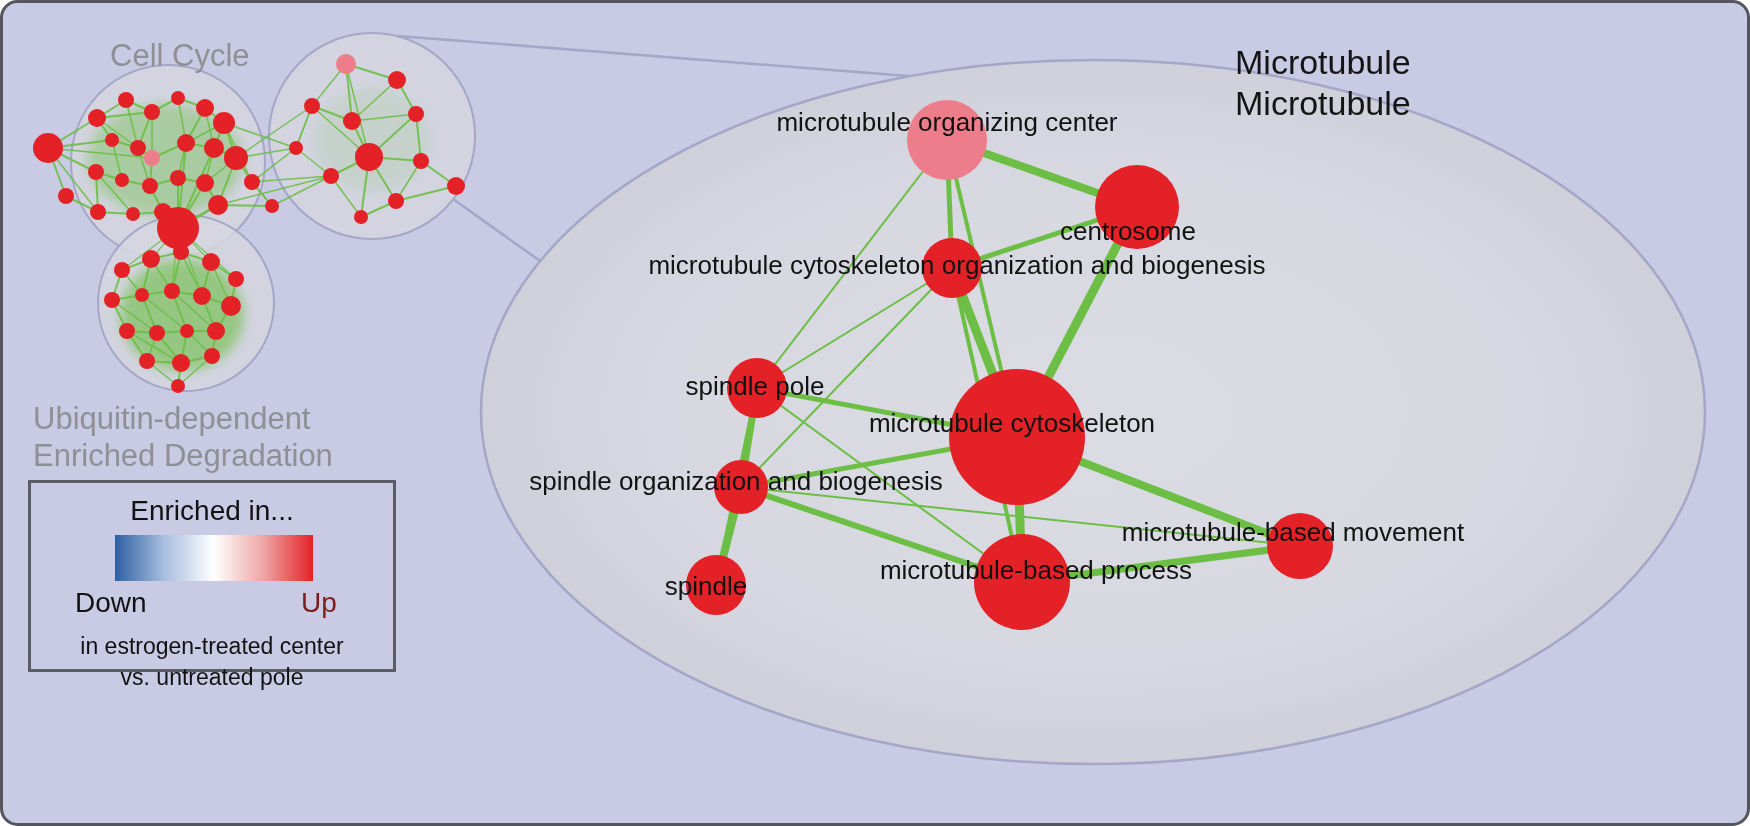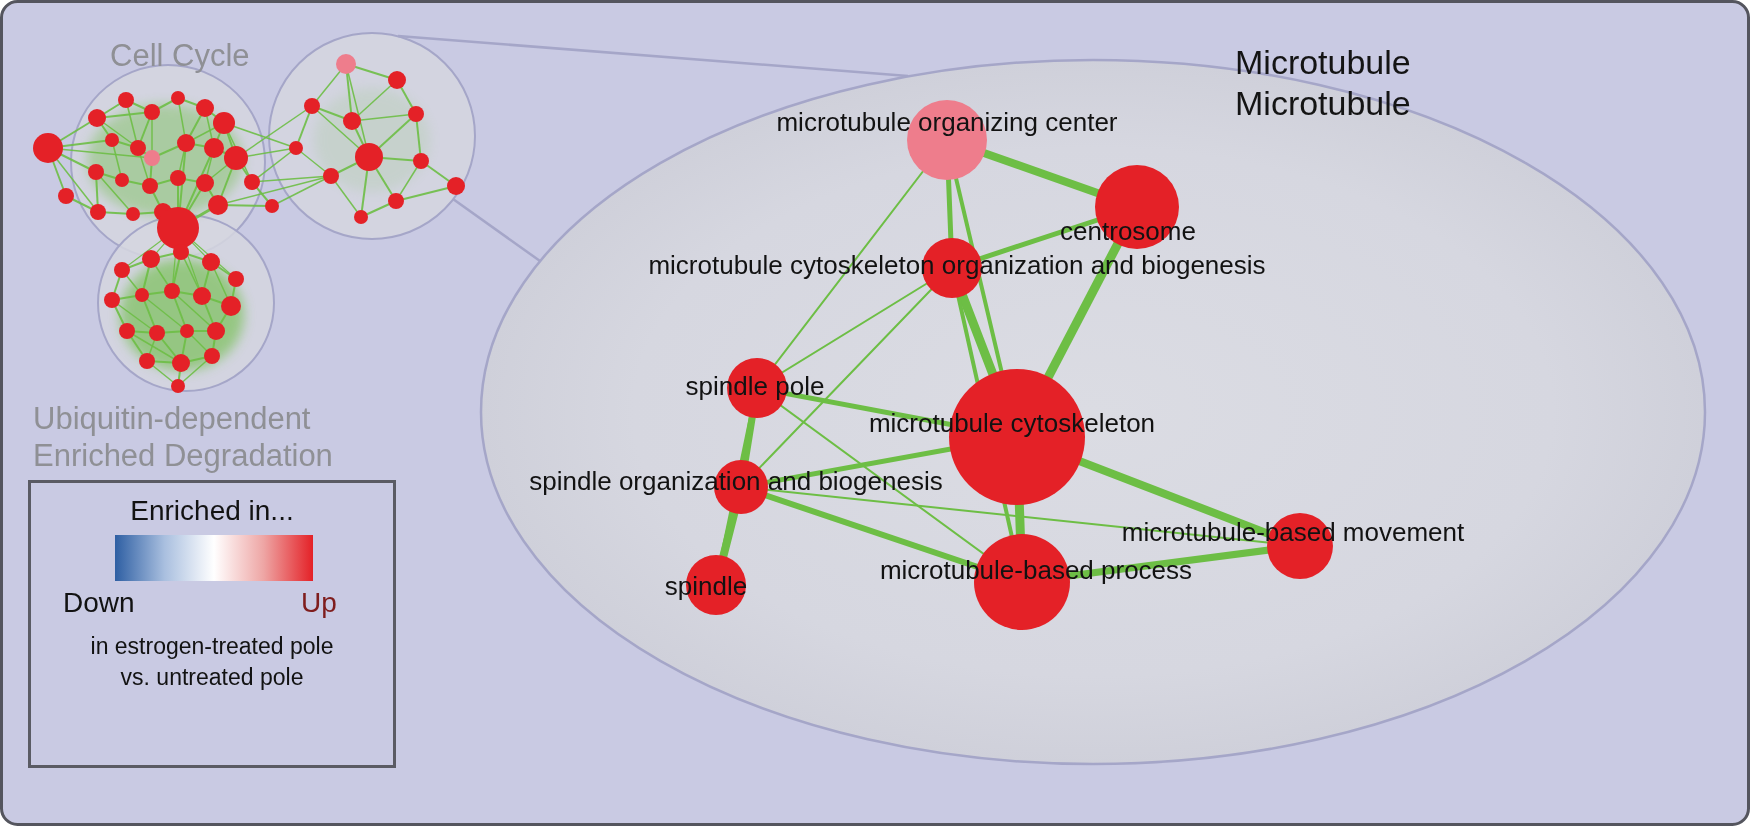--- a/index.html
+++ b/index.html
@@ -5,27 +5,27 @@
   html,body{margin:0;padding:0;background:#ffffff;}
   body{font-family:"Liberation Sans",sans-serif;}
   .stage{position:relative;width:1750px;height:826px;overflow:hidden;}
   .stage svg{position:absolute;left:0;top:0;}
   .overlay{position:absolute;}
   .gray-label{color:var(--gray-label,#8f9095);font-size:31px;font-weight:400;}
   .cellcycle-label{left:110px;top:38px;}
   .ubiquitin-label{left:33px;top:400px;line-height:37px;}
   .main-title{left:1235px;top:42px;width:300px;text-align:left;
     font-size:34px;color:#141414;line-height:41px;}
-  .legend{left:28px;top:480px;width:368px;height:288px;
+  .legend{left:28px;top:480px;width:368px;height:192px;
     border:3px solid var(--legend-border,#5a5b64);box-sizing:border-box;
     background:var(--background,#c9cae3);}
   .legend-title{position:absolute;left:0;top:12px;width:100%;text-align:center;
     font-size:28px;color:#121212;}
   .legend-gradient{position:absolute;left:84px;top:52px;width:198px;height:46px;}
-  .legend-down{position:absolute;left:32px;top:104px;font-size:28px;color:#121212;}
+  .legend-down{position:absolute;left:44px;top:104px;font-size:28px;color:#121212;}
   .legend-up{position:absolute;left:270px;top:104px;font-size:28px;color:#7f1d1d;}
   .legend-caption{position:absolute;left:0;top:148px;width:100%;text-align:center;
     font-size:23px;color:#121212;line-height:31px;}
 </style>
 </head>
 <body>
 
 <div class="stage">
 
   <svg id="net-svg" width="1750" height="826" viewBox="0 0 1750 826">
@@ -308,18 +308,18 @@
     <div>Microtubule</div>
     <div>Microtubule</div>
   </div>
 
   <div class="overlay legend">
     <div class="legend-title">Enriched in...</div>
     <div class="legend-gradient" id="legend-gradient" style="background: linear-gradient(to right, rgb(46, 95, 163) 0%, rgb(169, 191, 223) 25%, rgb(255, 255, 255) 50%, rgb(238, 166, 165) 75%, rgb(228, 33, 39) 100%);"></div>
     <div class="legend-down">Down</div>
     <div class="legend-up">Up</div>
     <div class="legend-caption">
-      <div>in estrogen-treated pole</div>
+      <div>in estrogen-treated center</div>
       <div>vs. untreated pole</div>
     </div>
   </div>
 
 </div>
 
 </body></html>

